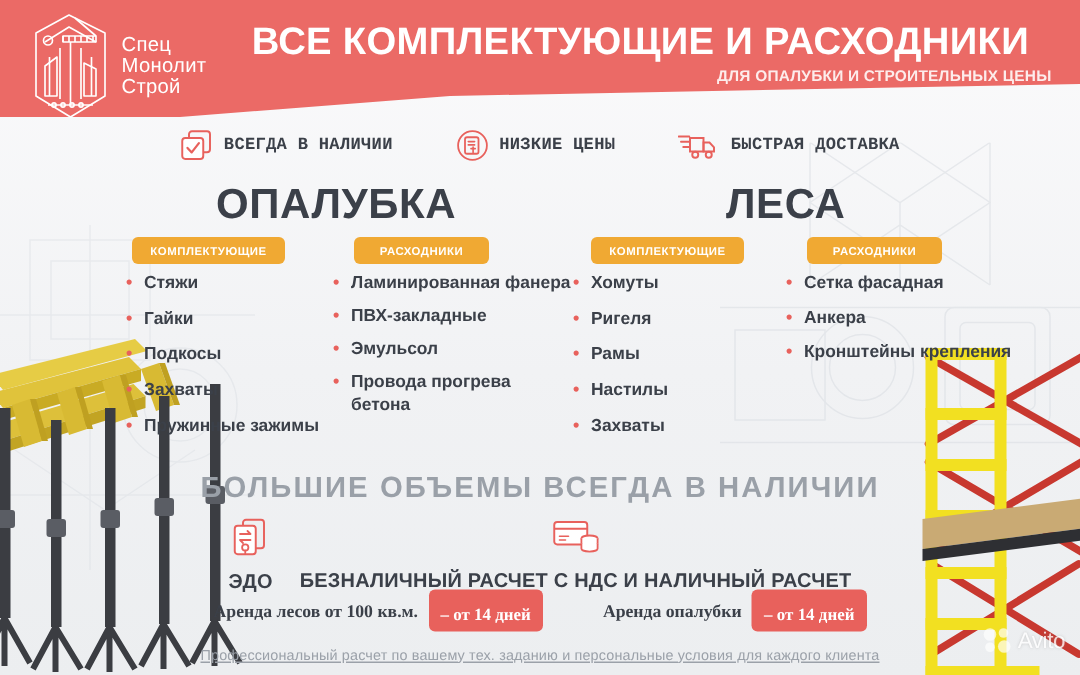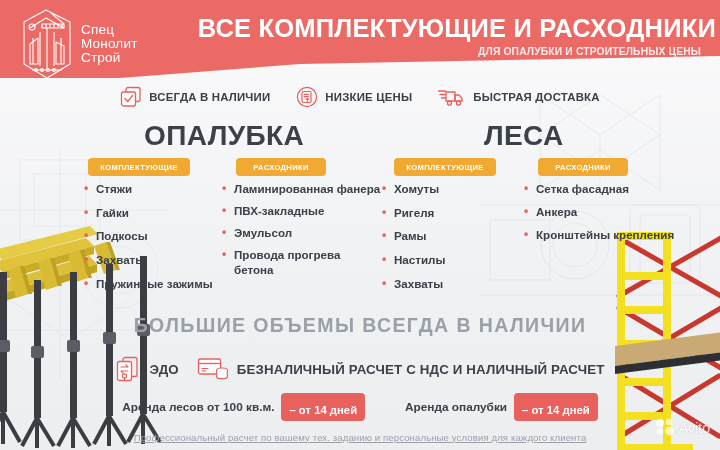--- a/index.html
+++ b/index.html
@@ -26,34 +26,34 @@
     z-index:5;
   }
   .header-inner { position:absolute; left:0; top:0; width:720px; height:78px; z-index:6; }
 
   .logo-wrap { position:absolute; left:20px; top:8px; display:flex; align-items:center; gap:7px; }
   .logo-mark { width:54px; height:72px; }
   .logo-text { color:#fff; line-height:1.06; font-size:13.5px; font-weight:400; letter-spacing:.2px; }
   .logo-text div { white-space:nowrap; }
 
   .head-title {
-    position:absolute; right:4px; top:16px; text-align:right;
+    position:absolute; right:34px; top:16px; text-align:right;
     color:#ffffff; font-size:25.5px; font-weight:700; letter-spacing:.2px;
     white-space:nowrap; line-height:1;
   }
   .head-sub {
     position:absolute; right:19px; top:46px; text-align:right;
     color:#fdeceb; font-size:10.3px; font-weight:700; letter-spacing:.15px;
     white-space:nowrap;
   }
 
   
   .features {
     position:absolute; left:0; right:0; top:82px; height:30px;
-    display:flex; align-items:center; justify-content:center; gap:26px; z-index:8;
+    display:flex; align-items:center; justify-content:center; gap:42px; z-index:8;font-family:Liberation Mono, monospace;
   }
   .feature { display:flex; align-items:center; gap:7px; }
   .feature .lbl { font-size:11.4px; font-weight:700; color:#3b4049; letter-spacing:.2px; white-space:nowrap; }
   .feature svg { display:block; }
 
   
   .sec-title { position:absolute; font-size:28px; font-weight:700; color:#3b4049; letter-spacing:.4px; z-index:8; }
   #sec-title-left  { left:144px; top:120px; }
   #sec-title-right { left:484px; top:120px; }
 
@@ -94,27 +94,27 @@
   }
   .volumes span {
     font-size:19.5px; font-weight:700; color:#9aa0a8; letter-spacing:1.4px; white-space:nowrap;
   }
 
   
   .payrow {
     position:absolute; left:0; right:0; top:352px; height:34px;
     display:flex; align-items:center; justify-content:center; gap:18px; z-index:8;
   }
-  .payitem { display:flex; align-items:center; gap:8px; }
+  .payitem { display:flex; align-items:center; gap:8px;flex-direction:column; }
   .payitem .lbl { font-size:13.3px; font-weight:700; color:#3b4049; letter-spacing:.15px; white-space:nowrap; }
 
   
   .rentrow {
     position:absolute; left:0; right:0; top:396px; height:22px;
-    display:flex; align-items:center; justify-content:center; gap:40px; z-index:8;
+    display:flex; align-items:center; justify-content:center; gap:40px; z-index:8;font-family:Liberation Serif, serif;
   }
   .rent { display:flex; align-items:center; gap:7px; }
   .rent .txt { font-size:11.8px; font-weight:700; color:#3b4049; white-space:nowrap; }
   .rent .tag {
     background:#e8615c; color:#fff; border-radius:4px; padding:12px 8px 4px;
     font-size:11.3px; font-weight:700; white-space:nowrap; line-height:1;
   }
 
   
   .footer {

